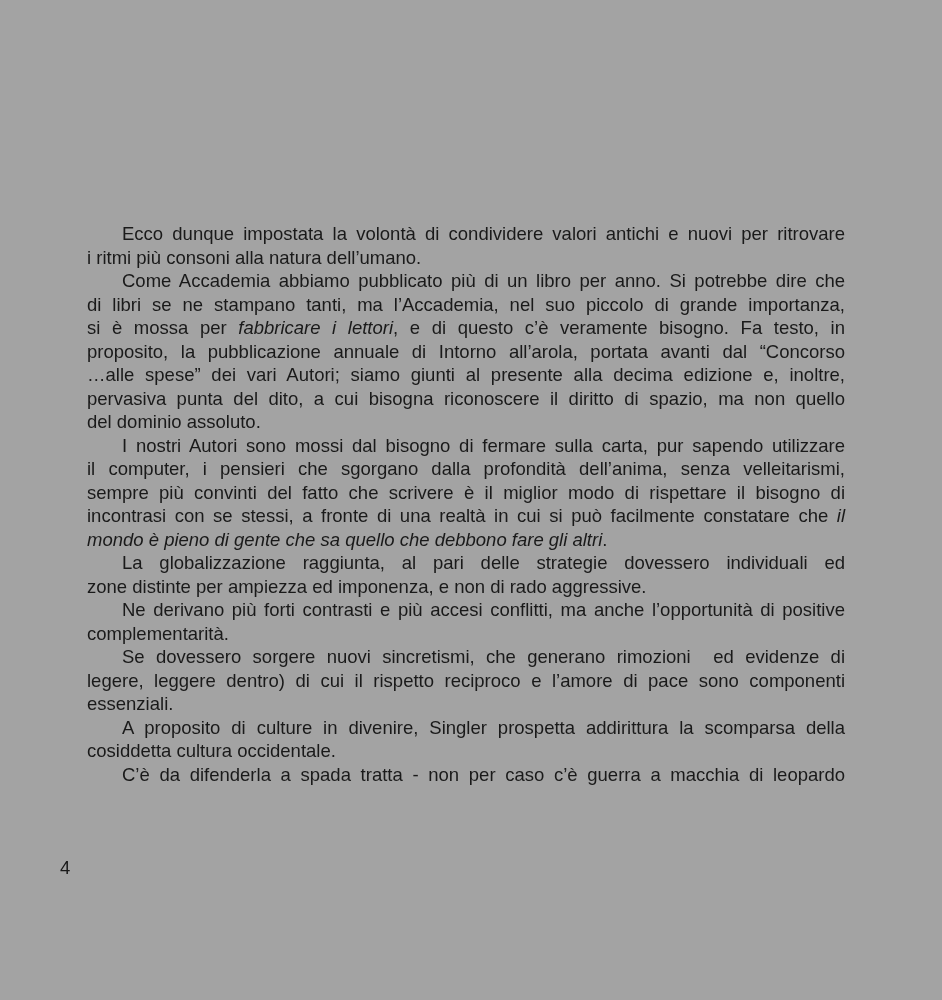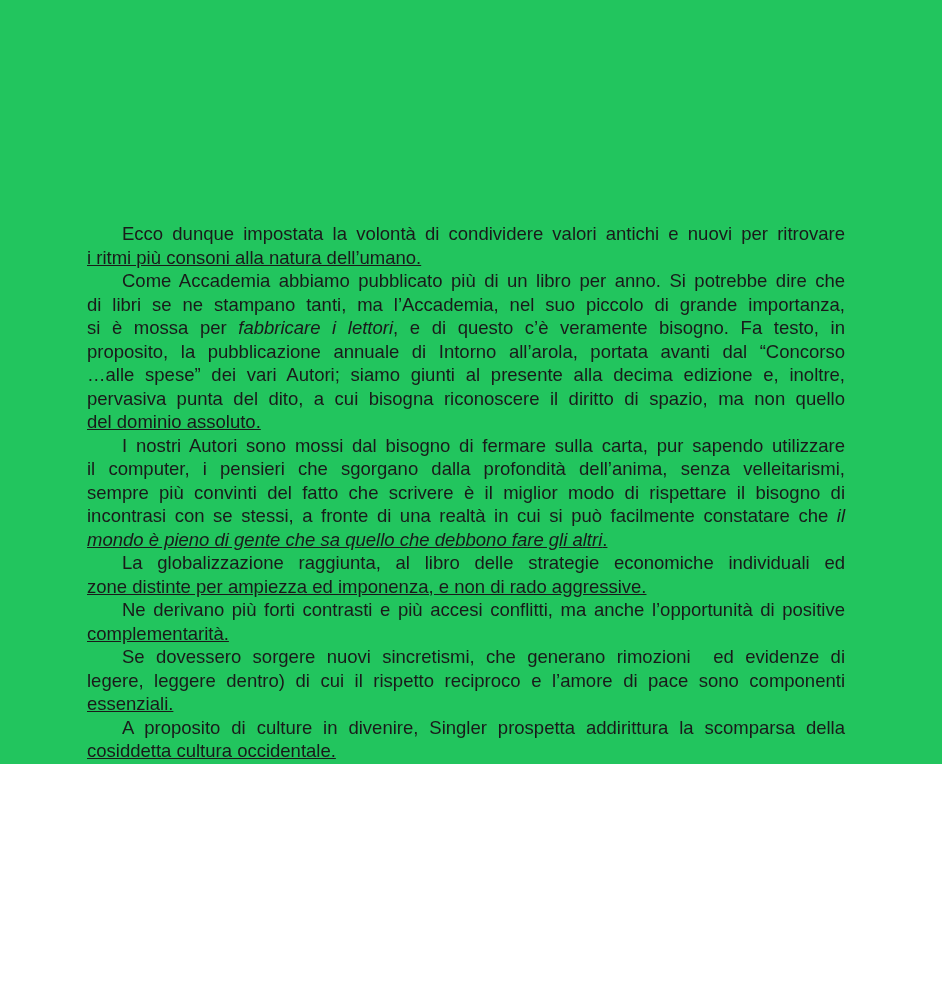--- a/index.html
+++ b/index.html
@@ -3,22 +3,22 @@
 <meta charset="utf-8">
 <style>
   html, body {
     margin: 0;
     padding: 0;
     background: #ffffff;
   }
   #page {
     position: relative;
     width: 942px;
-    height: 764px;
-    background: #22c55e;
+    height: 1000px;
+    background: #a3a3a3;
     overflow: hidden;
     font-family: "Liberation Sans", sans-serif;
     color: #1a1a1a;
   }
   #body-text {
     position: absolute;
     left: 87px;
     top: 222px;
     width: 758px;
     font-size: 18.5px;
@@ -27,21 +27,20 @@
   }
   .paragraph { margin: 0; padding: 0; }
   .line {
     text-align: justify;
     text-align-last: justify;
     text-justify: inter-word;
   }
   .line.no-justify {
     text-align: left;
     text-align-last: left;
-    text-decoration: underline;
   }
   .line.indent { text-indent: 35px; }
   .line em { font-style: italic; }
   #page-number {
     position: absolute;
     left: 60px;
     top: 856px;
     font-size: 18.5px;
     line-height: 23.5px;
     color: #1a1a1a;
@@ -66,21 +65,21 @@
         <div class="line no-justify"><span>del dominio assoluto.</span></div>
       </div>
       <div class="paragraph">
         <div class="line indent"><span>I nostri Autori sono mossi dal bisogno di fermare sulla carta, pur sapendo utilizzare</span></div>
         <div class="line"><span>il computer, i pensieri che sgorgano dalla profondità dell’anima, senza velleitarismi,</span></div>
         <div class="line"><span>sempre più convinti del fatto che scrivere è il miglior modo di rispettare il bisogno di</span></div>
         <div class="line"><span>incontrasi con se stessi, a fronte di una realtà in cui si può facilmente constatare che </span><em>il</em></div>
         <div class="line no-justify"><em>mondo è pieno di gente che sa quello che debbono fare gli altri</em><span>.</span></div>
       </div>
       <div class="paragraph">
-        <div class="line indent"><span>La globalizzazione raggiunta, al libro delle strategie economiche individuali ed</span></div>
+        <div class="line indent"><span>La globalizzazione raggiunta, al pari delle strategie dovessero individuali ed</span></div>
         <div class="line no-justify"><span>zone distinte per ampiezza ed imponenza, e non di rado aggressive.</span></div>
       </div>
       <div class="paragraph">
         <div class="line indent"><span>Ne derivano più forti contrasti e più accesi conflitti, ma anche l’opportunità di positive</span></div>
         <div class="line no-justify"><span>complementarità.</span></div>
       </div>
       <div class="paragraph">
         <div class="line indent"><span>Se dovessero sorgere nuovi sincretismi, che generano rimozioni&nbsp; ed evidenze di</span></div>
         <div class="line"><span>legere, leggere dentro) di cui il rispetto reciproco e l’amore di pace sono componenti</span></div>
         <div class="line no-justify"><span>essenziali.</span></div>

